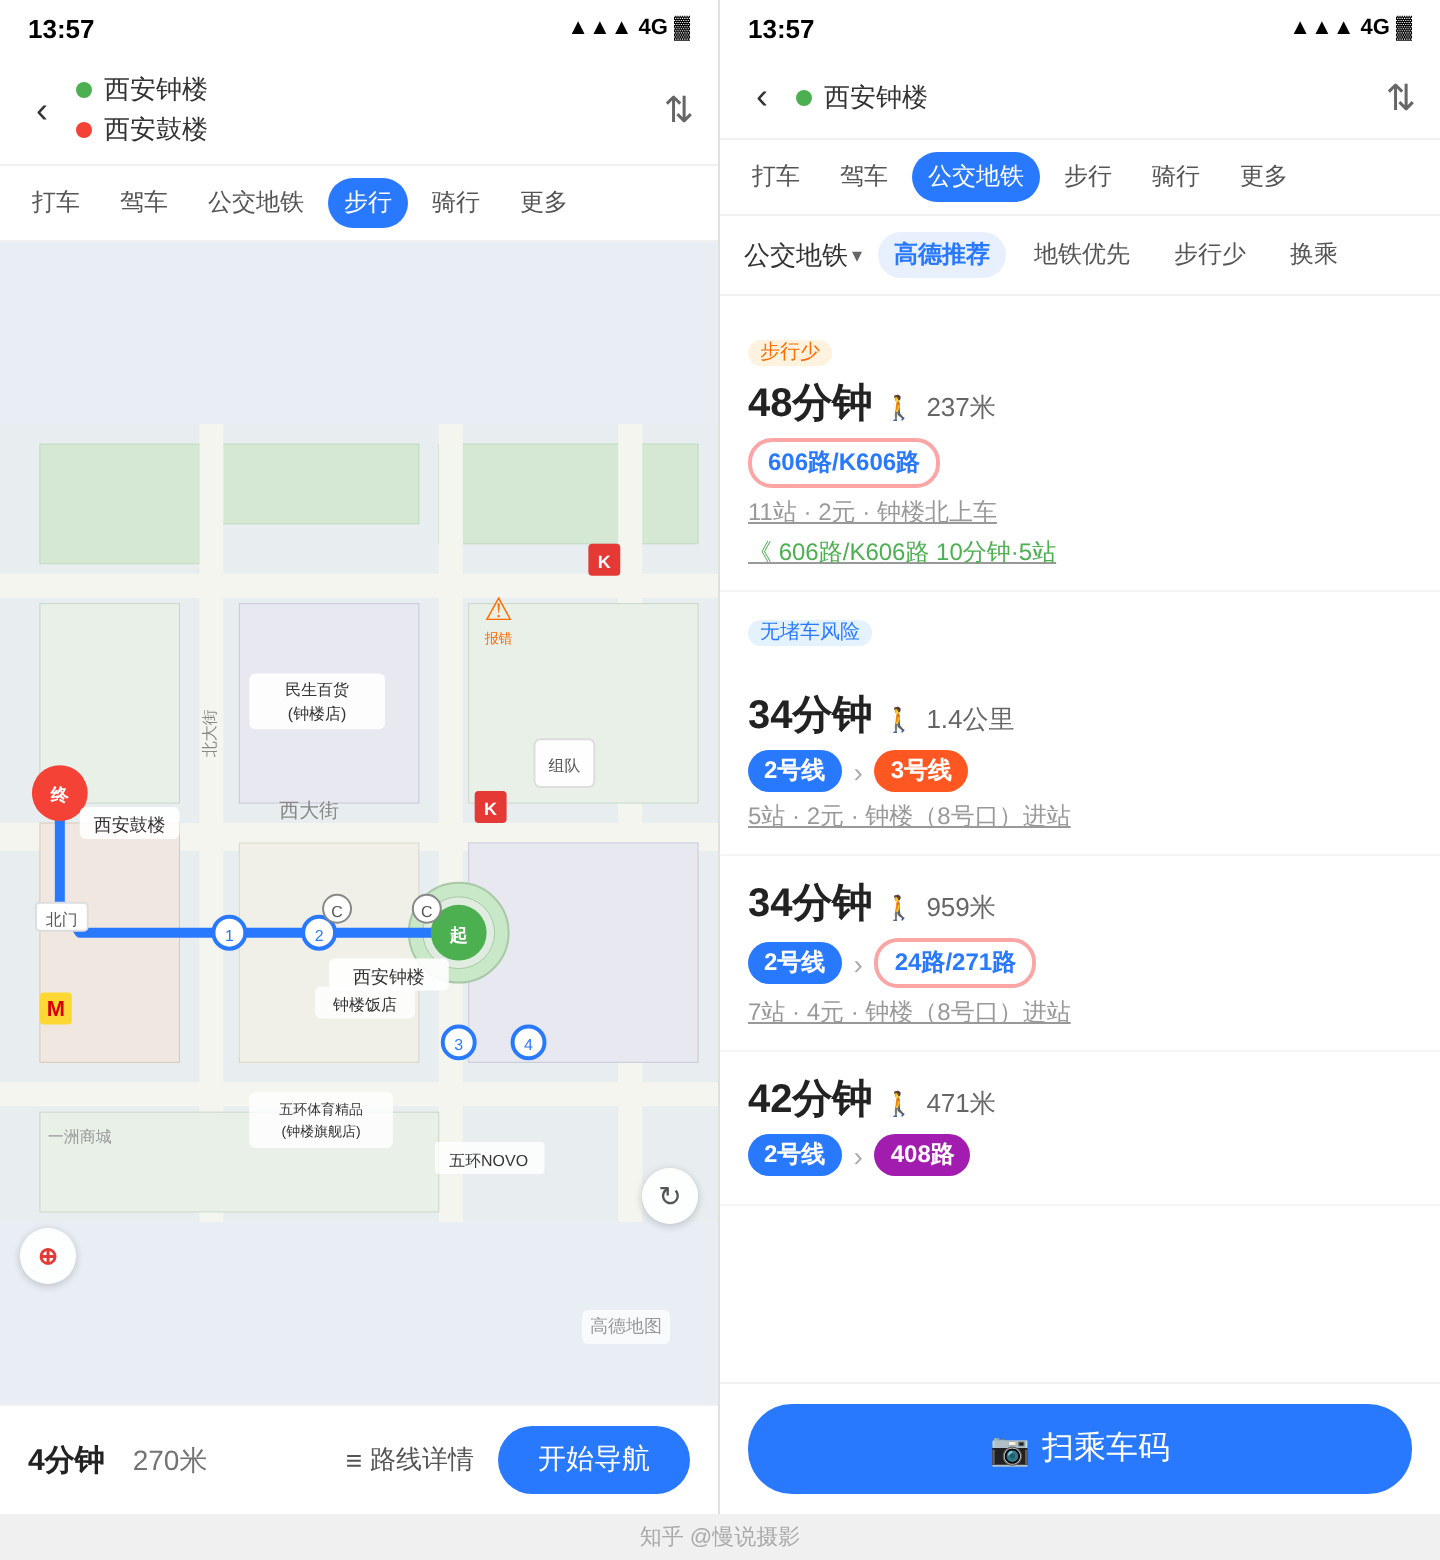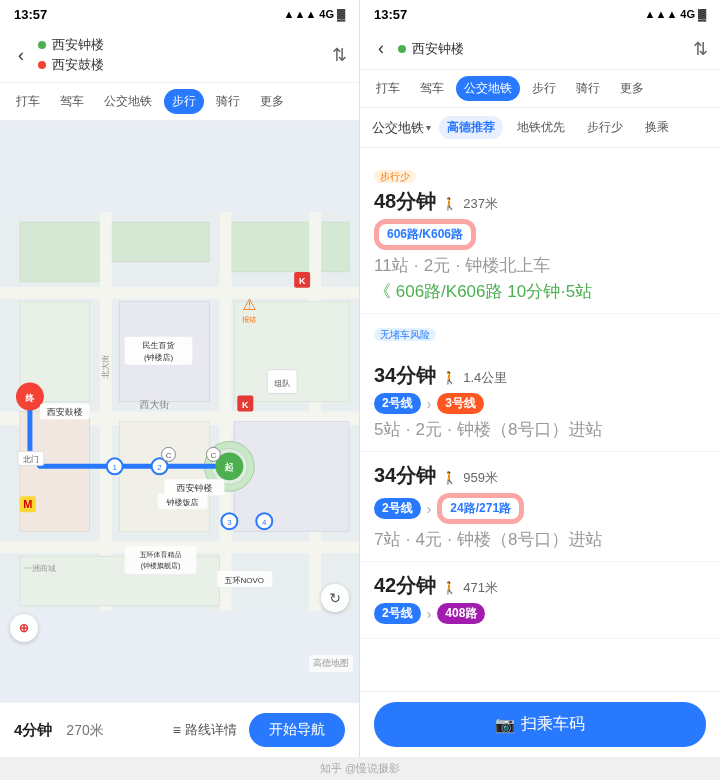--- a/index.html
+++ b/index.html
@@ -120,21 +120,21 @@
       background: rgba(255,255,255,0.9);
       display: flex;
       align-items: center;
       justify-content: center;
       font-size: 14px;
       box-shadow: 0 1px 4px rgba(0,0,0,0.2);
     }
     .map-gaode-logo {
       position: absolute;
       bottom: 30px;
-      right: 6px;
+      right: 24px;
       font-size: 9px;
       color: #999;
       background: rgba(255,255,255,0.7);
       padding: 2px 4px;
       border-radius: 3px;
     }
     .map-refresh {
       position: absolute;
       bottom: 60px;
       right: 10px;
@@ -276,32 +276,33 @@
       border-radius: 12px;
       padding: 2px 8px;
       font-size: 12px;
       font-weight: 600;
     }
     .line-tag.blue {
       background: #2979ff;
       color: #fff;
     }
     .line-tag.outlined {
-      border: 5px solid #fca5a5;
+      border: 2px solid #fca5a5;
       color: #2979ff;
       background: #fff;
     }
     .line-arrow {
       color: #aaa;
       font-size: 14px;
     }
     .route-detail-text {
-      font-size: 17px;
+      font-size: 12px;
       color: #999;
       margin-top: 3px;
+      text-decoration: underline;
     }
     .route-detail-text span {
       color: #4caf50;
     }
 
     
     .ride-code-btn-wrap {
       padding: 10px 14px;
       border-top: 1px solid #f0f0f0;
     }

